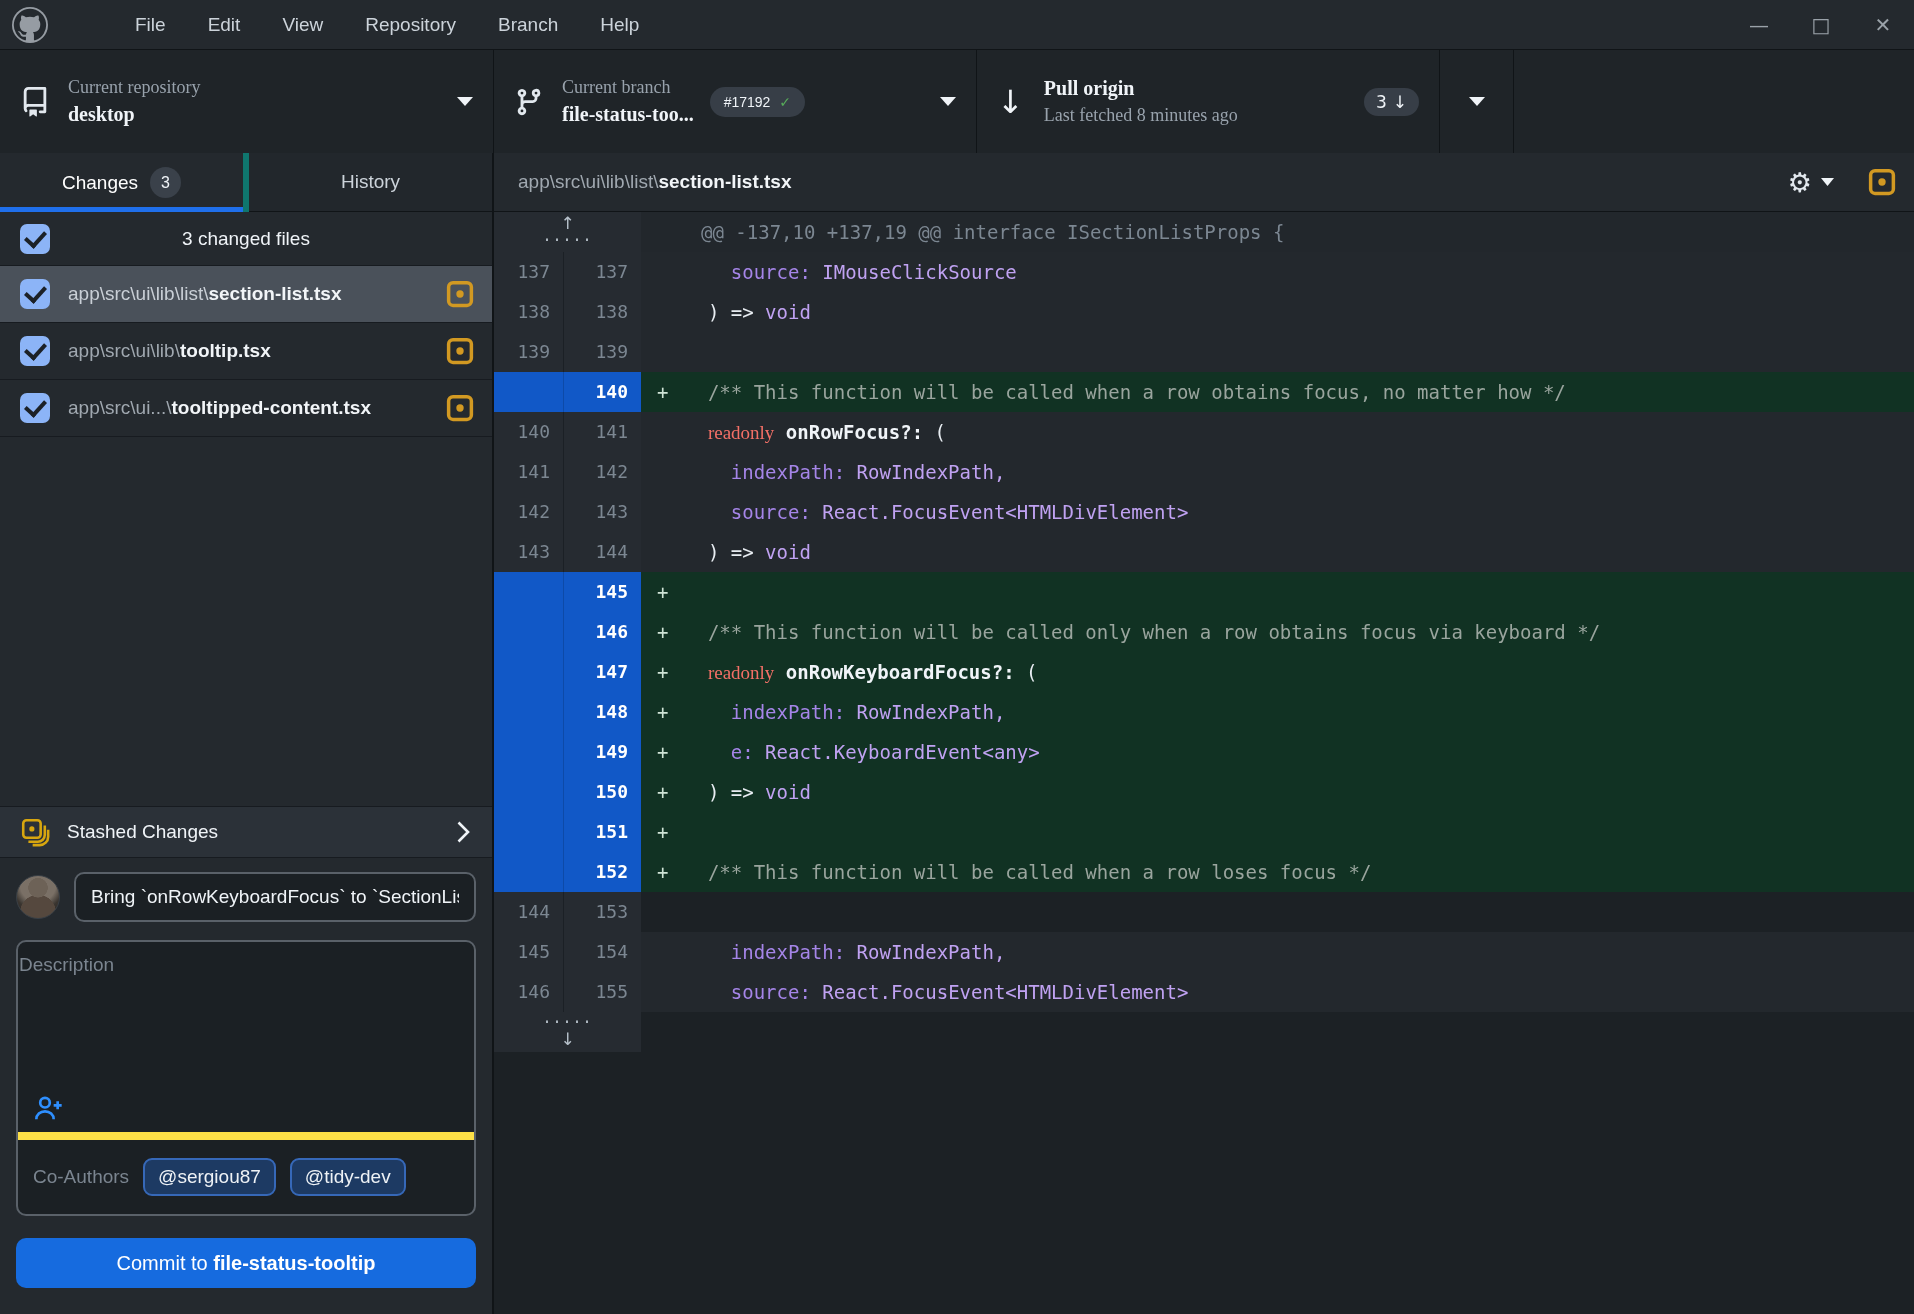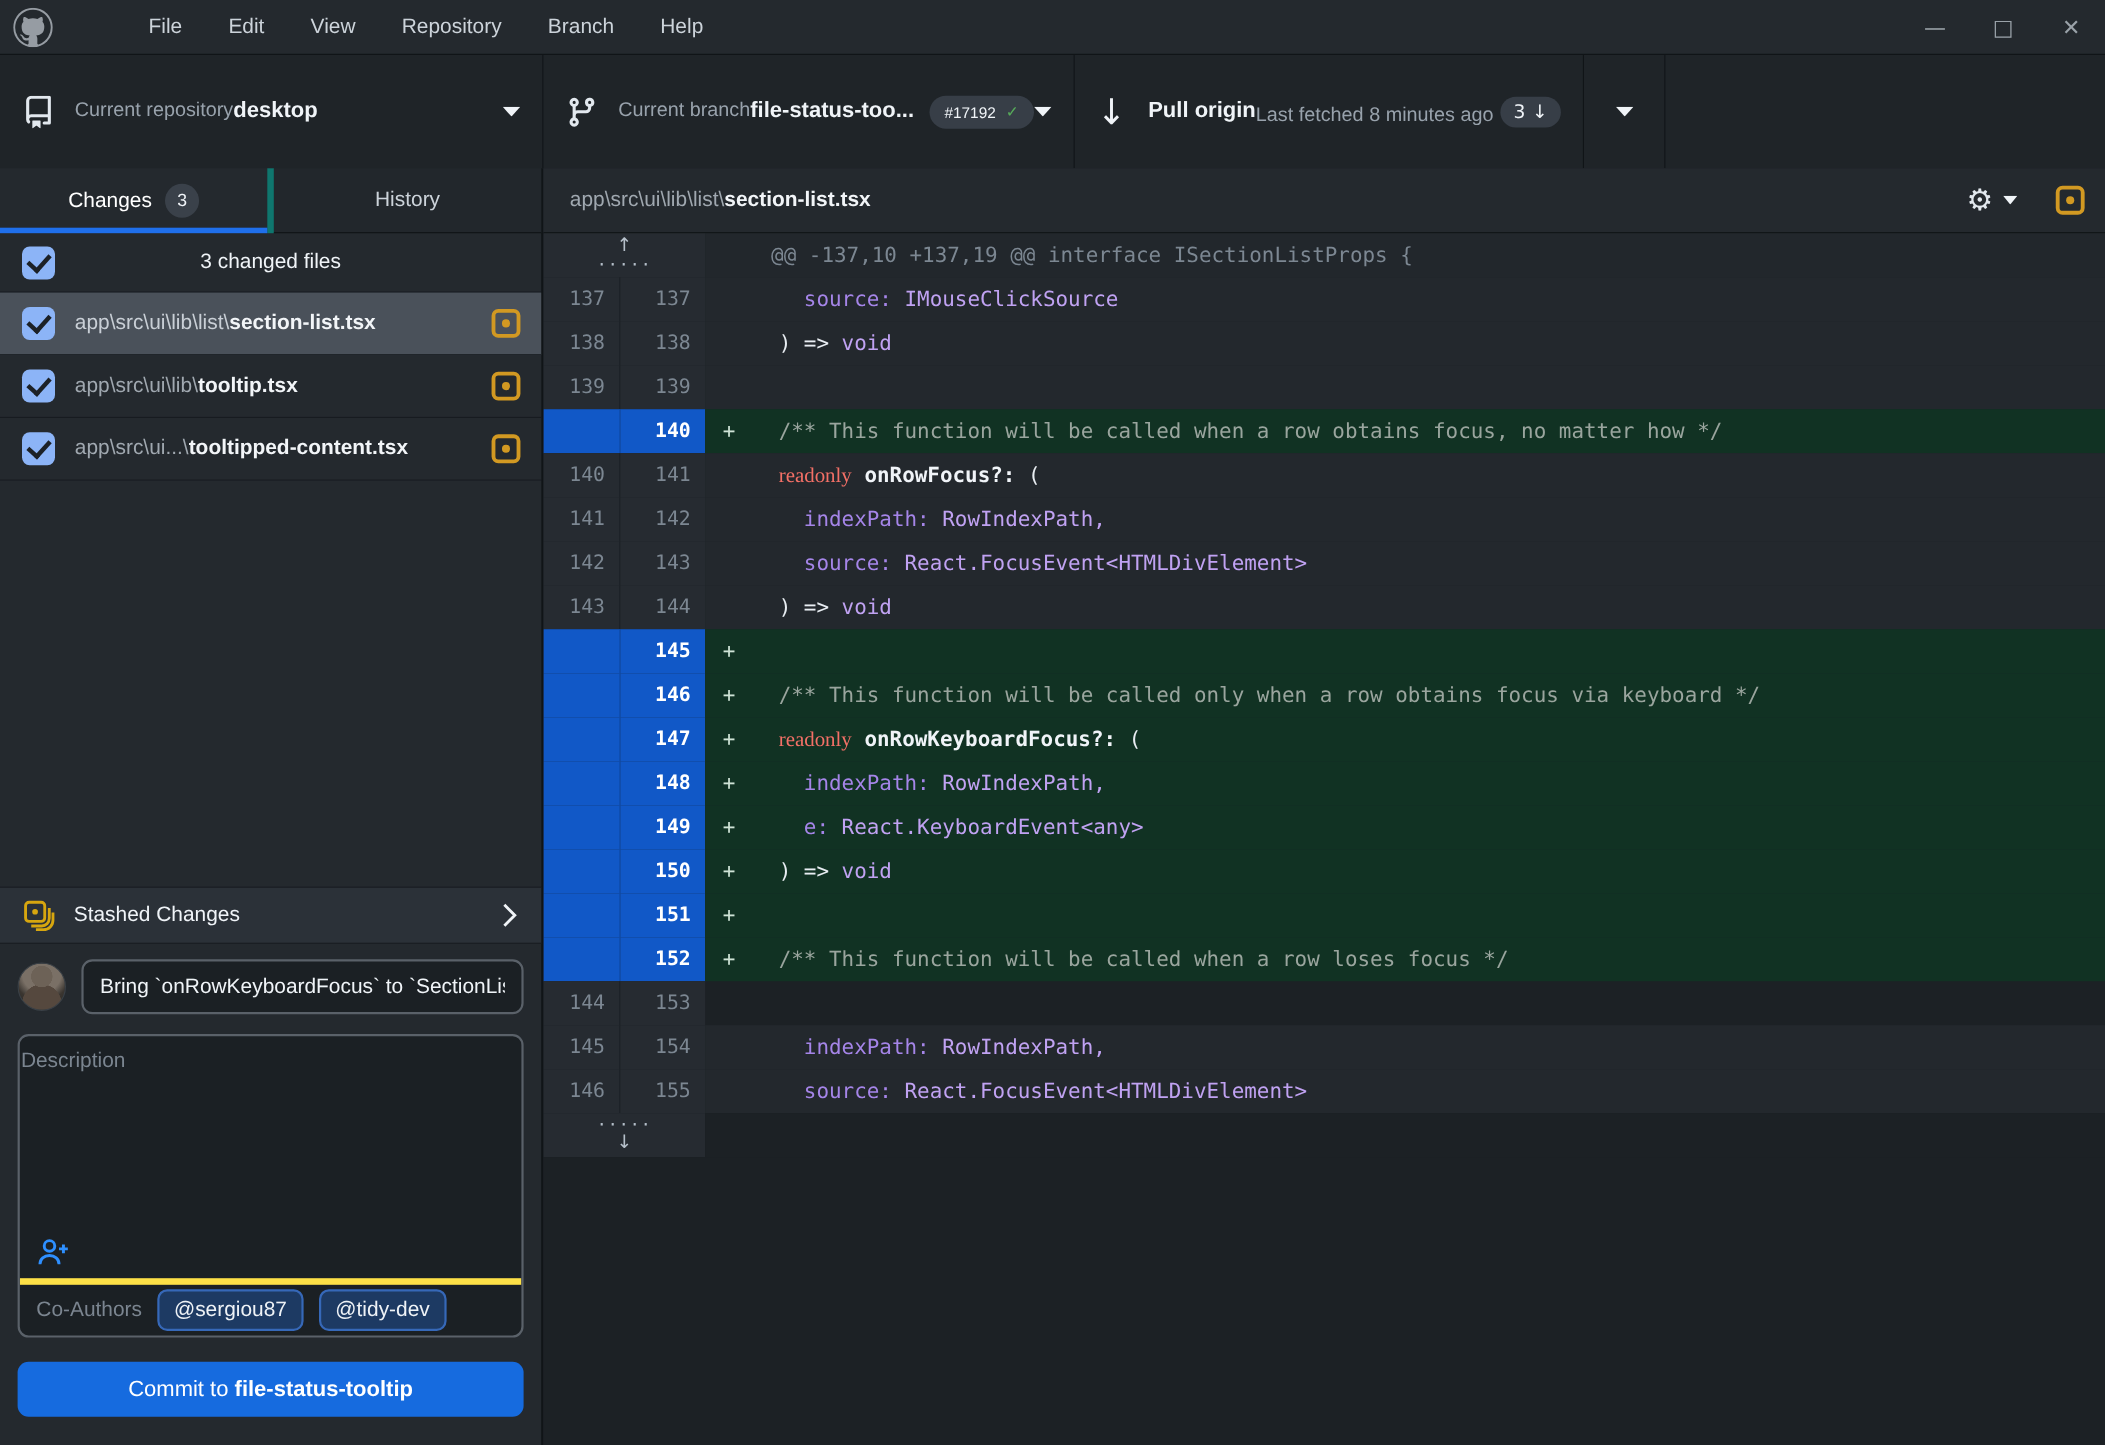--- a/index.html
+++ b/index.html
@@ -18,21 +18,21 @@
              color:#9aa2a9; font-size:20px; font-family:"DejaVu Sans", sans-serif; }
   
   .toolbar { height:104px; background:#1f2428; border-top:1px solid #101417; display:flex; }
   .tb-sec { display:flex; align-items:center; padding:0 20px; border-right:1px solid #101417; }
   .tb-repo { width:494px; }
   .tb-branch { width:483px; }
   .tb-pull { width:463px; }
   .tb-chev { width:74px; justify-content:center; }
   .tb-fill { flex:1; border-right:none; }
   .tb-icon { margin-right:18px; flex:none; color:#e2e8ee; }
-  .tb-labels { display:flex; flex-direction:row; min-width:0; }
+  .tb-labels { display:flex; flex-direction:column; min-width:0;font-family:Liberation Serif, serif; }
   .tb-label { color:#98a2ac; font-size:18px; margin-bottom:5px; white-space:nowrap; }
   .tb-value { color:#f0f4f8; font-size:20px; font-weight:bold; white-space:nowrap; }
   .chev { margin-left:auto; flex:none; }
   .chev svg, .tb-chev svg { display:block; }
   .pr-badge { margin-left:16px; background:#373e47; border-radius:16px; padding:7px 14px;
               font-size:14px; color:#f0f4f8; display:flex; align-items:flex-start; gap:9px; flex:none; }
   .pr-check { color:#57ab5a; font-weight:bold; font-family:"DejaVu Sans", sans-serif; }
   .count-badge { margin-left:14px; background:#373e47; border-radius:15px; padding:4px 12px;
                  font-size:17px; color:#f0f4f8; display:flex; align-items:center; gap:6px; flex:none;
                  font-family:"DejaVu Sans", sans-serif; }
@@ -83,22 +83,22 @@
                    border-radius:10px; color:#f0f4f8; font-size:19px; padding:0 15px; outline:none;
                    font-family:"Liberation Sans", sans-serif; }
   .desc-box { margin-top:18px; height:276px; border:2px solid #5a6169; border-radius:10px;
               background:#1b2024; display:flex; flex-direction:column; overflow:hidden; }
   .desc-input { flex:1; background:transparent; border:none; resize:none; outline:none;
                 color:#f0f4f8; font-size:19px; padding:12px 1px;
                 font-family:"Liberation Sans", sans-serif; }
   .desc-input::placeholder { color:#7b8590; }
   .summary-input::placeholder { color:#7b8590; }
   .coauthor-toggle { padding:0 0 10px 15px; background:none; border:none; align-self:flex-start; }
-  .coauthors-row { border-top:6px solid #fde047; display:flex; align-items:center; gap:14px;
-                   padding:4px 15px; font-size:19px; }
+  .coauthors-row { border-top:8px solid #fde047; display:flex; align-items:center; gap:14px;
+                   padding:18px 15px; font-size:19px; }
   .coauthors-label { color:#7b8590; }
   .pill { background:#1d3a63; border:2px solid #3668b8; border-radius:9px; padding:6px 13px;
           color:#eef2f6; font-size:19px; }
   .commit-btn { margin-top:22px; height:50px; flex:none; background:#166bdf; border:none;
                 border-radius:10px; color:#ffffff; font-size:20px; font-family:"Liberation Sans", sans-serif; }
   .commit-btn b { font-weight:bold; }
   
   .diff { flex:1; min-width:0; display:flex; flex-direction:column; background:#1c2125; }
   .diff-header { height:59px; flex:none; background:#24292e; border-bottom:1px solid #101417;
                  display:flex; align-items:center; padding:0 18px 0 24px; font-size:19px; }

